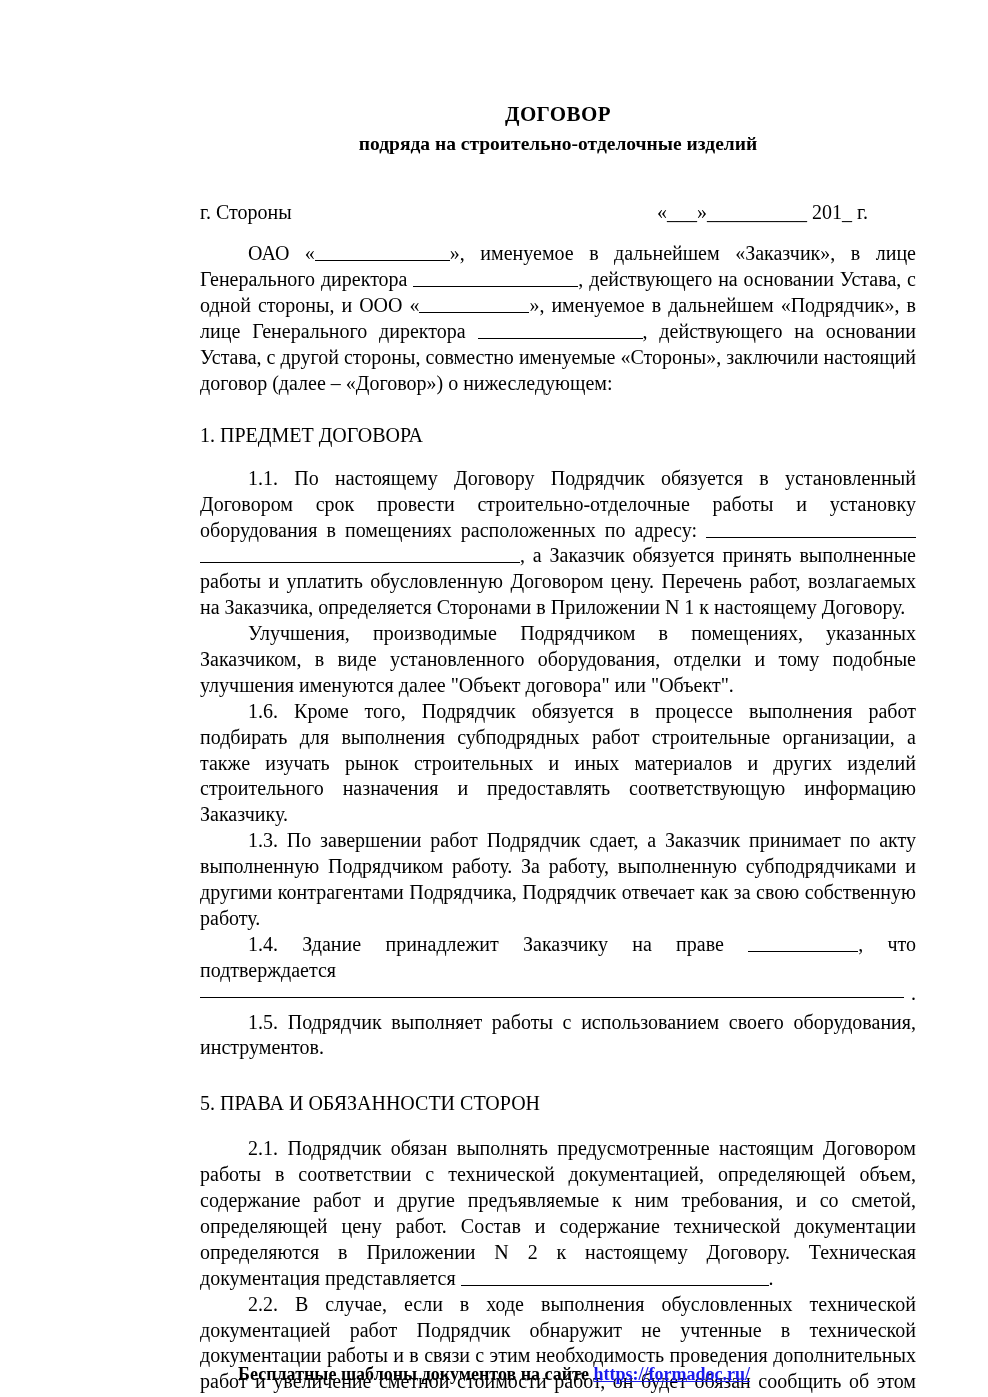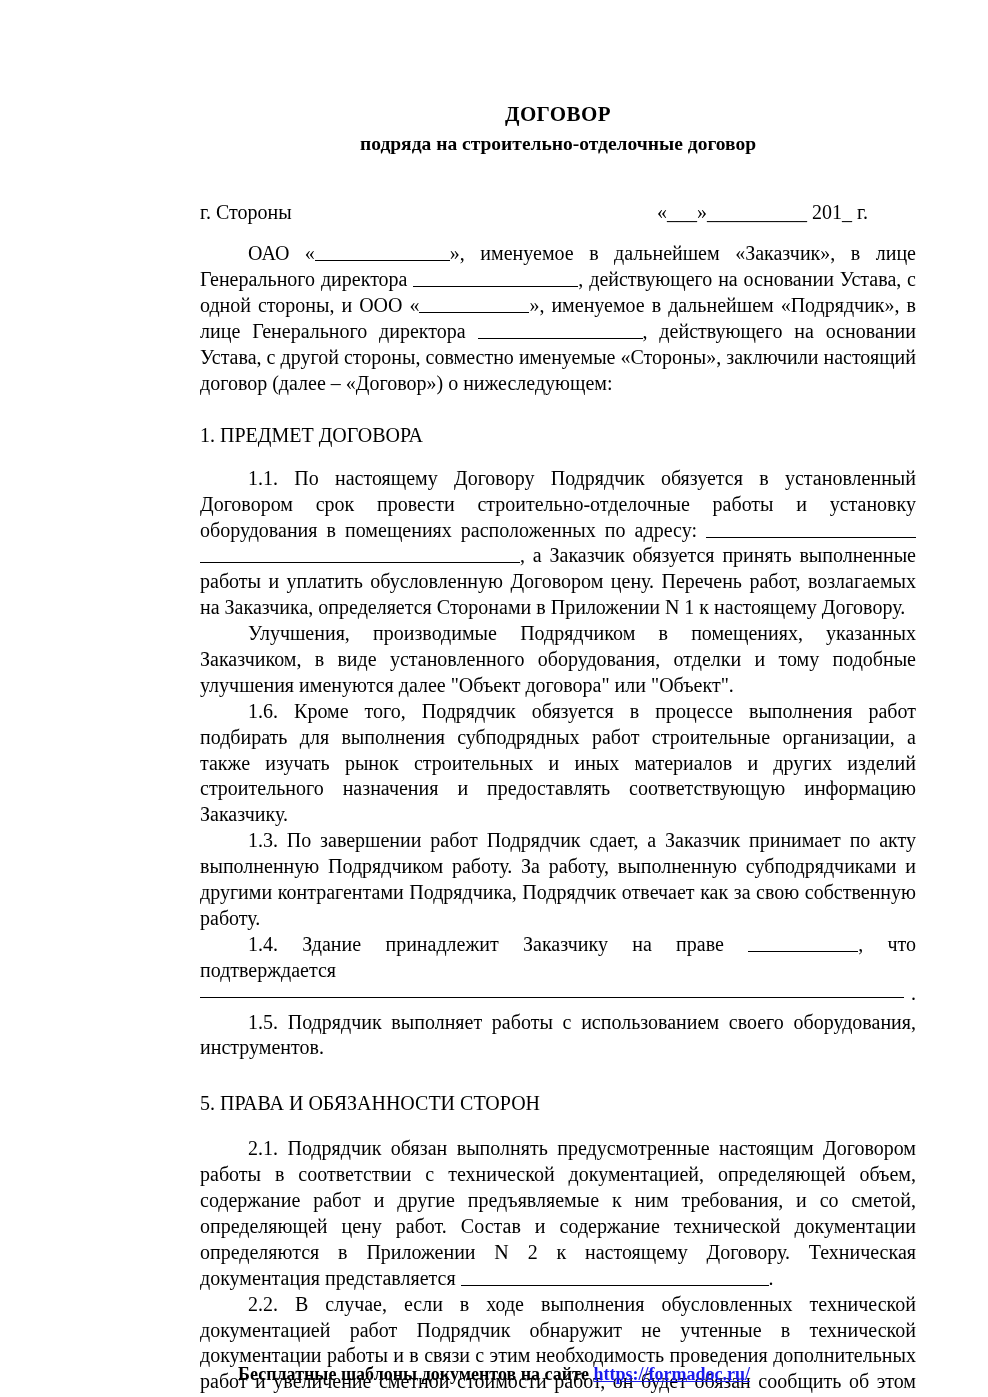--- a/index.html
+++ b/index.html
@@ -140,21 +140,21 @@
   }
 </style>
 </head>
 <body>
 
 <div class="page">
 
   <div class="content">
 
     <div class="doc-title">ДОГОВОР</div>
-    <div class="doc-subtitle">подряда на строительно-отделочные договор</div>
+    <div class="doc-subtitle">подряда на строительно-отделочные изделий</div>
 
     <div class="cityrow">
       <span class="city">г. Стороны</span>
       <span class="date">«___»__________ 201_ г.</span>
     </div>
 
     <div class="block-gap"></div>
 
     <p class="para preamble"><span>ОАО «</span><span class="blank b-lg"></span><span>», именуемое в дальнейшем «Заказчик», в лице Генерального директора </span><span class="blank b-xl"></span><span>, действующего на основании Устава, с одной стороны, и ООО «</span><span class="blank b-md"></span><span>», именуемое в дальнейшем «Подрядчик», в лице Генерального директора </span><span class="blank b-xl"></span><span>, действующего на основании Устава, с другой стороны, совместно именуемые «Стороны», заключили настоящий договор (далее – «Договор») о нижеследующем:</span></p>
 

